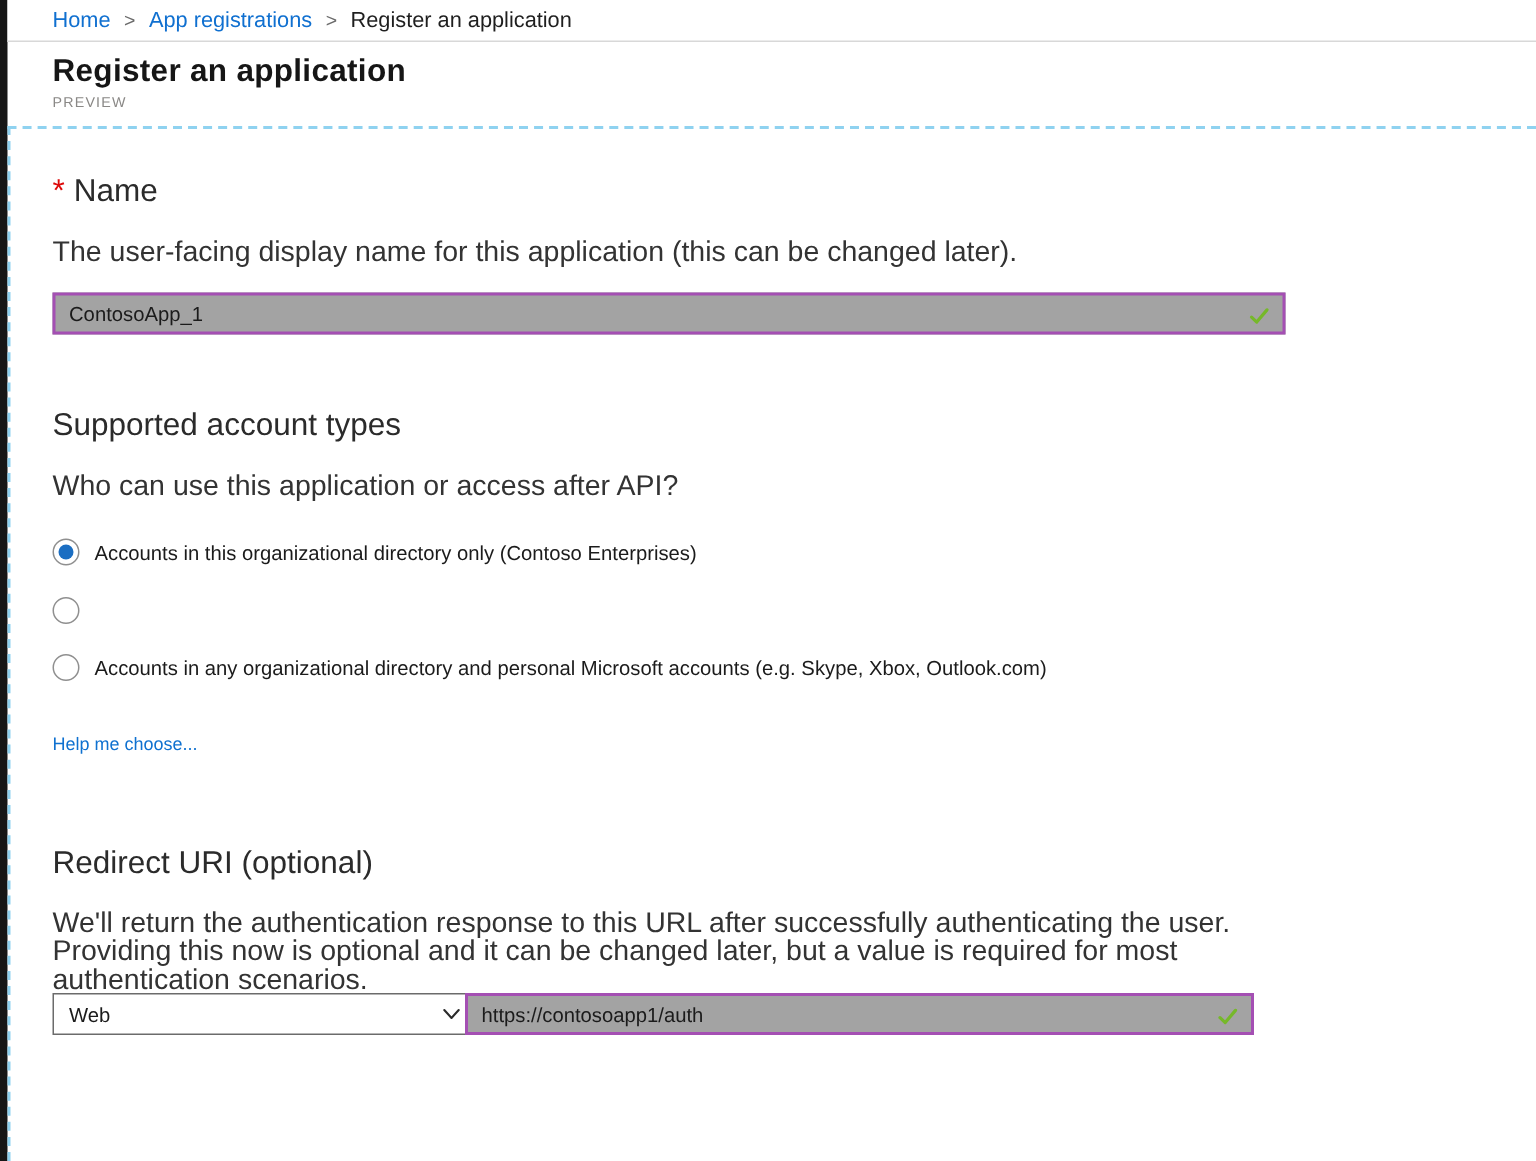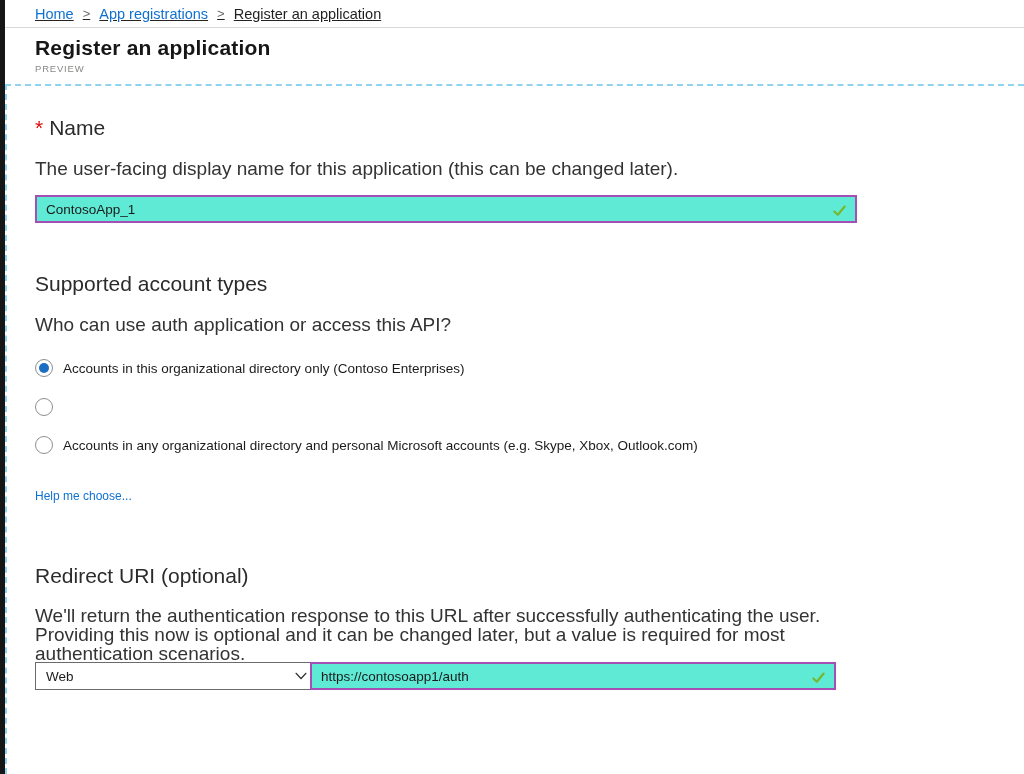--- a/index.html
+++ b/index.html
@@ -9,36 +9,36 @@
   
   .left-strip { position: absolute; left: 0; top: 0; width: 5px; height: 774px; background: #161616; }
 
   
   .blade-outline { position: absolute; left: 5px; top: 84px; width: 1019px; height: 690px;
     border-top: 2px dashed #8fd2f0; border-left: 2px dashed #8fd2f0; pointer-events: none; }
 
   
   .breadcrumb { position: absolute; left: 5px; top: 0; width: 1019px; height: 28px;
     background: #ffffff; border-bottom: 1px solid #d8d8d8; display: flex; align-items: center;
-    padding-left: 30px; font-size: 14.5px; text-decoration: underline; }
+    padding-left: 30px; font-size: 14.5px; }
   .breadcrumb a { color: #1070d0; text-decoration: none; cursor: pointer; }
   .breadcrumb .sep { color: #6b6b6b; margin: 0 9px; font-size: 13px; }
   .breadcrumb .current { color: #1f1f1f; }
 
   
   .blade-header { position: absolute; left: 35px; top: 36px; }
   .blade-title { font-size: 21px; font-weight: 700; color: #161616; letter-spacing: 0.2px; }
   .preview-tag { font-size: 9.5px; color: #8a8886; letter-spacing: 0.8px; margin-top: 3px; }
 
   .section-heading { position: absolute; left: 35px; font-size: 21px; font-weight: 400; color: #2b2b2b; }
   .req { color: #dd0a0a; margin-right: 6px; }
   .body-text { position: absolute; left: 35px; font-size: 19px; color: #333333; line-height: 19px; }
 
   
-  .text-input { position: absolute; height: 28px; background: #5eead4; display: flex; align-items: center; }
+  .text-input { position: absolute; height: 28px; background: #a3a3a3; display: flex; align-items: center; }
   .input-dirty { border: 2px solid #a44fb3; }
   .text-input .value { font-size: 13.5px; color: #1b1b1b; padding-left: 9px; flex: 1; }
   .check { position: absolute; right: 8px; top: 6px; width: 15px; height: 15px; }
 
   #name-input { left: 35px; top: 195px; width: 822px; }
 
   
   .radio-row { position: absolute; left: 35px; display: flex; align-items: center; cursor: pointer; }
   .radio-circle { width: 18px; height: 18px; border: 1px solid #8f8f8f; border-radius: 50%;
     background: #fff; display: flex; align-items: center; justify-content: center; flex: none; }
@@ -80,21 +80,21 @@
 <div class="body-text" style="top:159px;">The user-facing display name for this application (this can be changed later).</div>
 
 <div id="name-input" class="text-input input-dirty">
   <span class="value">ContosoApp_1</span>
   <svg class="check" viewBox="0 0 16 16">
     <path d="M2.5 9 L6.2 12.5 L13.5 3.8" fill="none" stroke="#76b82a" stroke-width="2.3" stroke-linecap="round" stroke-linejoin="round"></path>
   </svg>
 </div>
 
 <div class="section-heading" style="top:272px;">Supported account types</div>
-<div class="body-text" style="top:315px;">Who can use auth application or access this API?</div>
+<div class="body-text" style="top:315px;">Who can use this application or access after API?</div>
 
 <div class="radio-row" style="top:359px;">
   <span class="radio-circle">
       <span class="radio-dot"></span>
     </span>
   <span class="radio-label">Accounts in this organizational directory only (Contoso Enterprises)</span>
 </div>
 <div class="radio-row" style="top:398px;">
   <span class="radio-circle"></span>
 </div>

